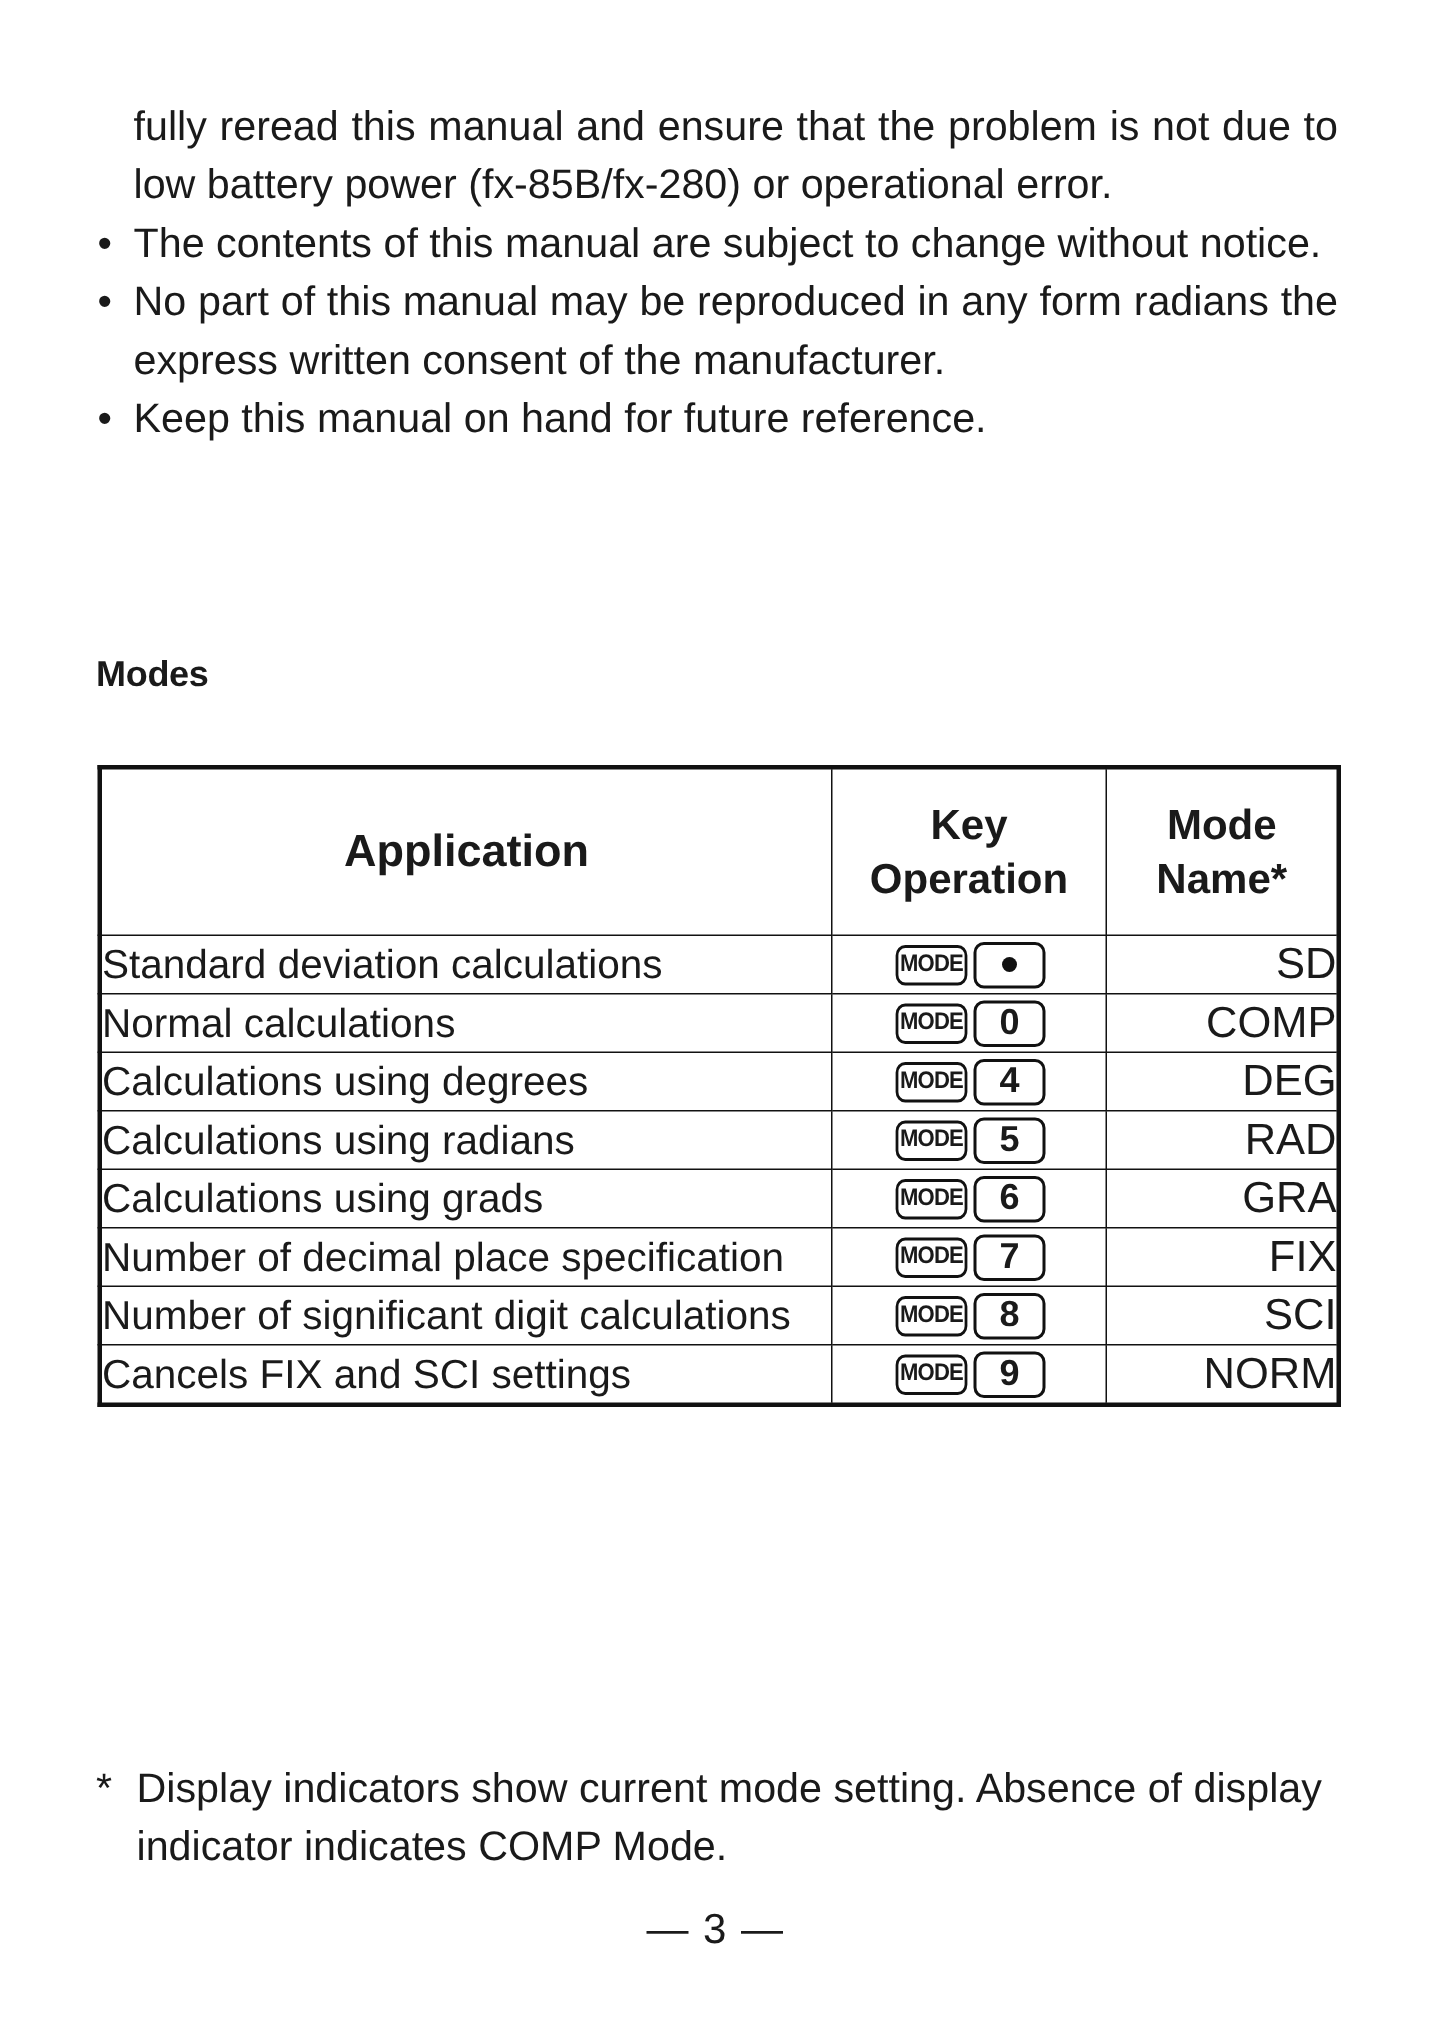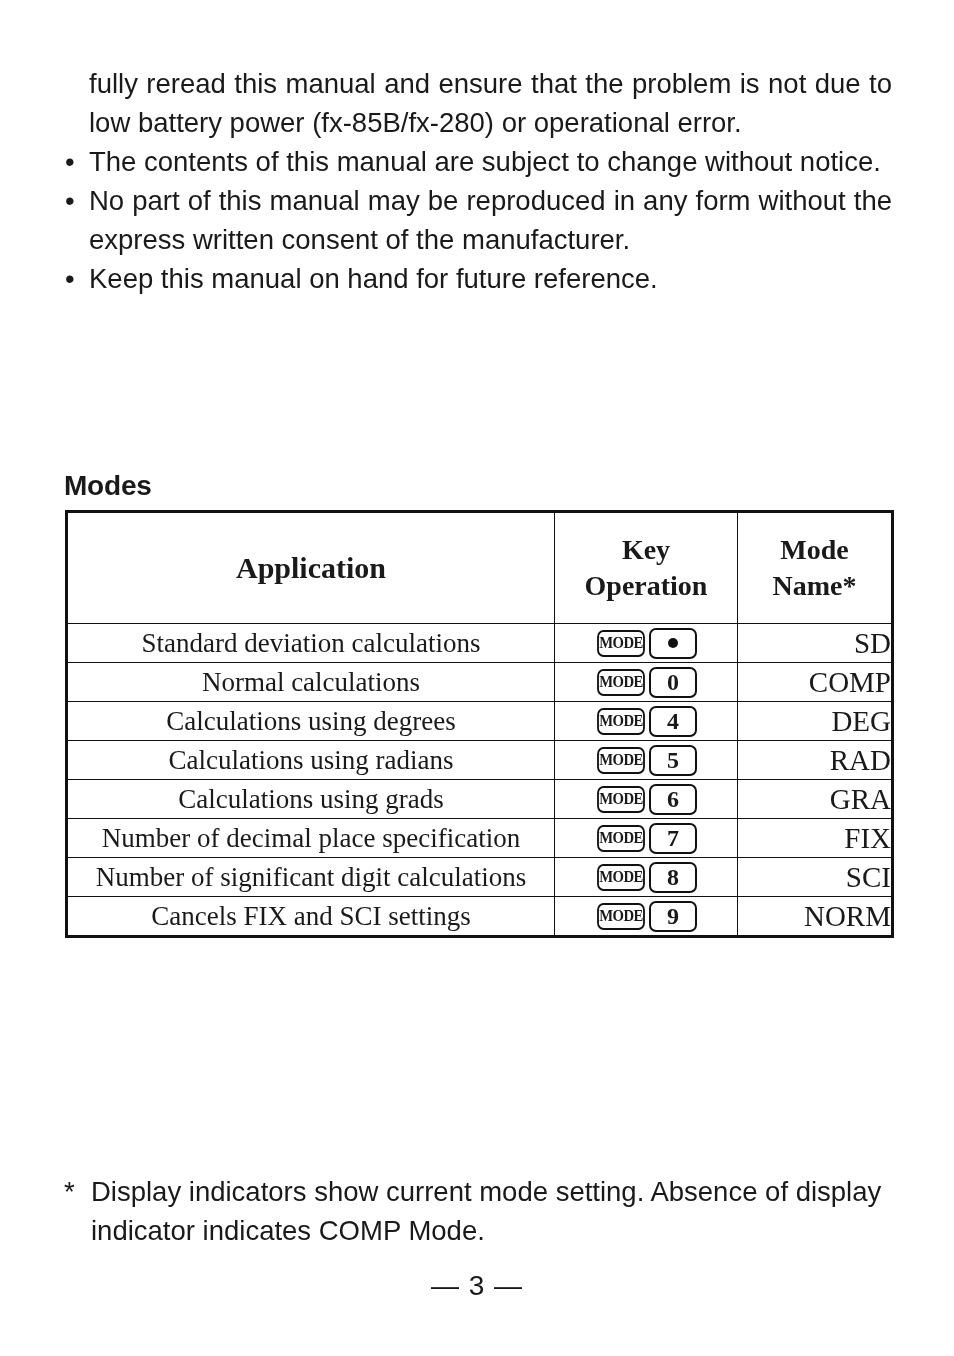--- a/index.html
+++ b/index.html
@@ -57,34 +57,32 @@
     line-height: 39px;
     text-align: left;
   }
   .para .txt { display: inline; }
 
   
   .section-heading {
     position: absolute;
     left: 64px;
     top: 428px;
-    font-size: 28px;
+    font-size: 24px;
     font-weight: bold;
     letter-spacing: -0.2px;
     line-height: 44px;
-    margin-top: 36px;
   }
 
   
   .modes-table-wrap {
     position: absolute;
     left: 65px;
     top: 510px;
     width: 826px;
-    font-family: Liberation Serif, serif;
   }
   table.modes {
     border-collapse: collapse;
     width: 826px;
     table-layout: fixed;
     border: 3px solid #111;
   }
   table.modes col.c-app   { width: 488px; }
   table.modes col.c-key   { width: 183px; }
   table.modes col.c-mode  { width: 155px; }
@@ -104,21 +102,21 @@
     text-align: center;
   }
   thead th.app-head {
     font-size: 30px;
   }
 
   td.app-cell {
     font-size: 27px;
     line-height: 38px;
     padding: 9px 0 9px 24px;
-    text-align: center;
+    text-align: left;
   }
   td.key-cell {
     text-align: center;
     padding: 8px 4px;
   }
   td.mode-cell {
     text-align: right;
     font-size: 29px;
     padding: 8px 4px;
   }
@@ -205,21 +203,21 @@
       <span class="txt">fully reread this manual and ensure that the problem is not due to low battery power (fx-85B/fx-280) or operational error.</span>
     </p>
 
     <p class="para bulleted">
       <span class="bullet">•</span>
       <span class="txt">The contents of this manual are subject to change without notice.</span>
     </p>
 
     <p class="para bulleted">
       <span class="bullet">•</span>
-      <span class="txt">No part of this manual may be reproduced in any form without the express written consent of the manufacturer.</span>
+      <span class="txt">No part of this manual may be reproduced in any form radians the express written consent of the manufacturer.</span>
     </p>
 
     <p class="para bulleted">
       <span class="bullet">•</span>
       <span class="txt">Keep this manual on hand for future reference.</span>
     </p>
 
   </div>
 
   <div class="section-heading">Modes</div>

